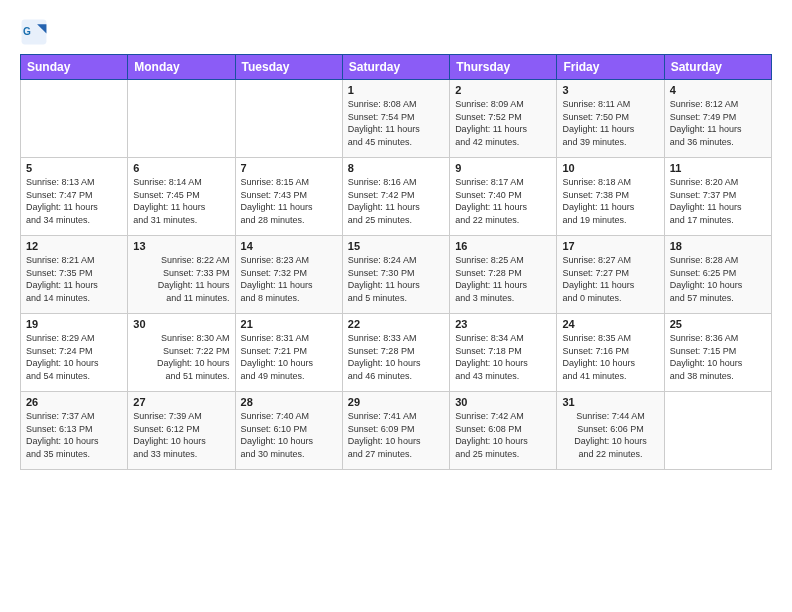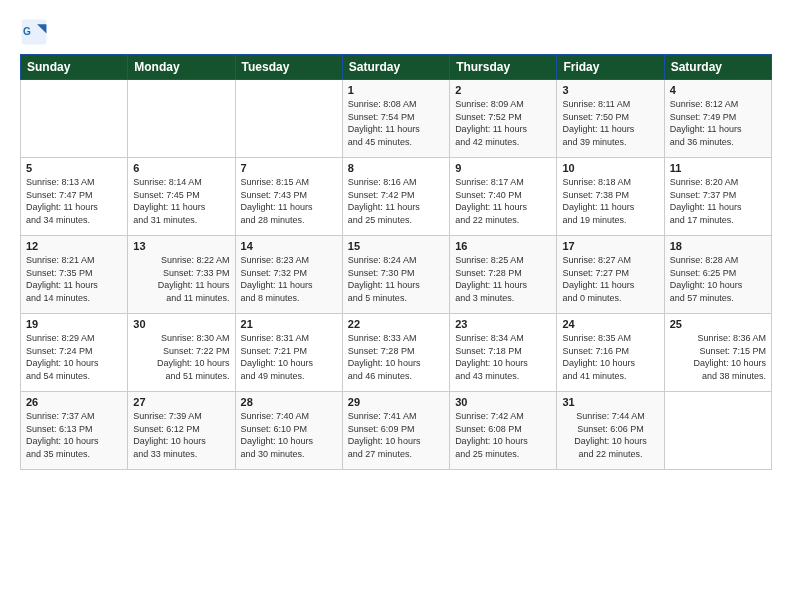--- a/index.html
+++ b/index.html
@@ -52,21 +52,21 @@
     .location {
       font-size: 14px;
       color: #444;
     }
     table {
       width: 100%;
       border-collapse: collapse;
       table-layout: fixed;
     }
     thead tr th {
-      background: #14532d;
+      background: #8b5cf6;
       color: #fff;
       font-size: 12px;
       font-weight: bold;
       text-align: left;
       padding: 5px 6px;
       border: 1px solid #1a50a0;
     }
     tbody tr td {
       border: 1px solid #ccc;
       vertical-align: top;
@@ -302,21 +302,21 @@
           </td>
           <td>
             <div class="day-num">24</div>
             <div class="day-info" style="white-space: pre-line;">Sunrise: 8:35 AM
 Sunset: 7:16 PM
 Daylight: 10 hours
 and 41 minutes.</div>
           </td>
           <td>
             <div class="day-num">25</div>
-            <div class="day-info" style="white-space: pre-line; text-align: right;">Sunrise: 8:36 AM
+            <div class="day-info" style="white-space: pre-line;">Sunrise: 8:36 AM
 Sunset: 7:15 PM
 Daylight: 10 hours
 and 38 minutes.</div>
           </td>
         </tr>
         <tr>
           <td>
             <div class="day-num">26</div>
             <div class="day-info" style="white-space: pre-line;">Sunrise: 7:37 AM
 Sunset: 6:13 PM

